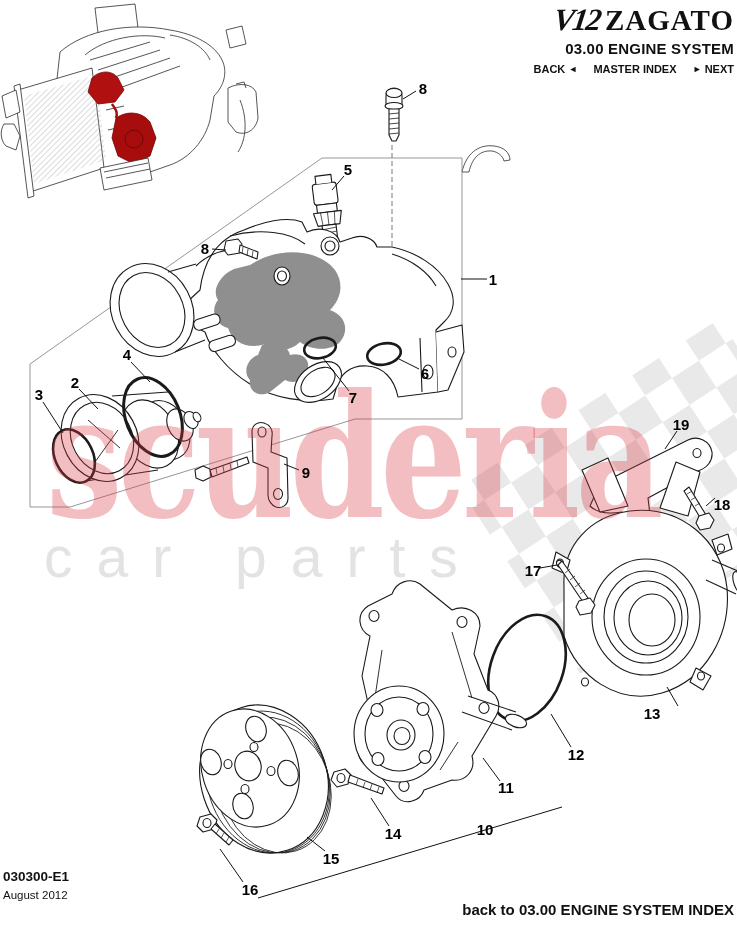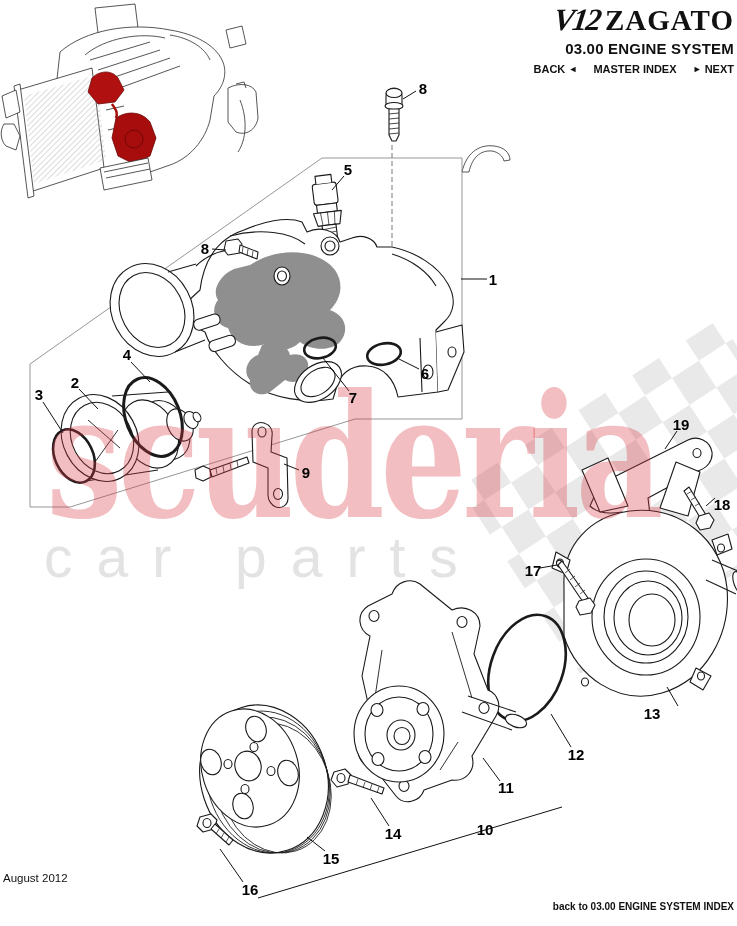--- a/index.html
+++ b/index.html
@@ -30,21 +30,21 @@
   .nav span{display:inline-block;}
   .nav .gap{width:10px;}
   .nav .navlink{cursor:pointer;}
   .nav .arr{font-size:9px;position:relative;top:-1px;}
 
   
   .footer-left{position:absolute;left:3px;top:869px;line-height:1.25;}
   .f-code{font-size:13.5px;font-weight:bold;}
   .f-title{font-size:14px;font-weight:bold;}
   .f-date{font-size:11.5px;font-weight:normal;margin-top:2px;}
-  .footer-right{position:absolute;right:3px;top:901px;font-size:10px;font-weight:bold;cursor:pointer;}
+  .footer-right{position:absolute;right:3px;top:901px;font-size:15px;font-weight:bold;cursor:pointer;}
 
   
   #callouts{position:absolute;left:0;top:0;width:737px;height:926px;pointer-events:none;}
   .callout{position:absolute;transform:translate(-50%,-50%);
     font-size:15px;font-weight:bold;color:#000;pointer-events:auto;cursor:pointer;
     font-family:"Liberation Sans",sans-serif;}
 </style>
 </head>
 <body>
 
@@ -336,15 +336,16 @@
   <span class="navlink">BACK</span>
   <span class="arr">◄</span>
   <span class="gap"></span>
   <span class="navlink">MASTER INDEX</span>
   <span class="gap"></span>
   <span class="arr">►</span>
   <span class="navlink">NEXT</span>
 </div>
 
 <div class="footer-left">
+  <div class="f-code">030300-E1</div>
   <div class="f-date">August 2012</div>
 </div>
 <div class="footer-right">back to 03.00 ENGINE SYSTEM INDEX</div>
 
 </body></html>

